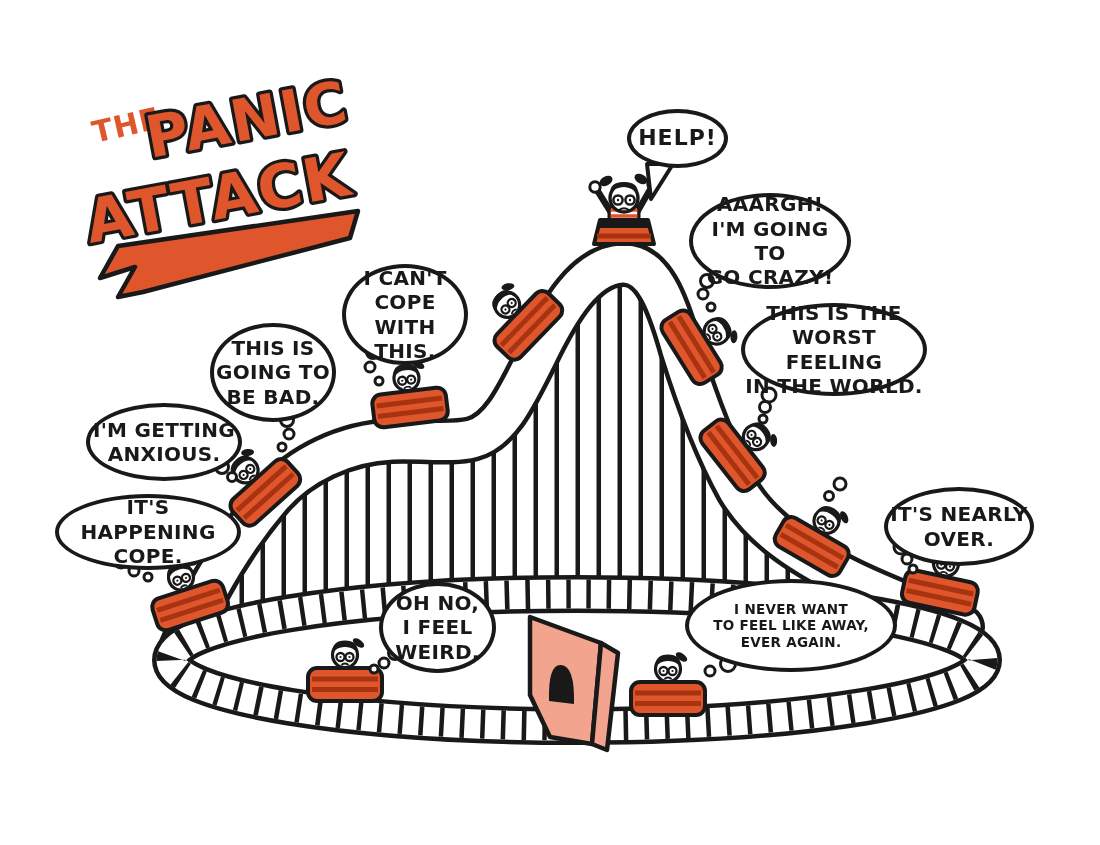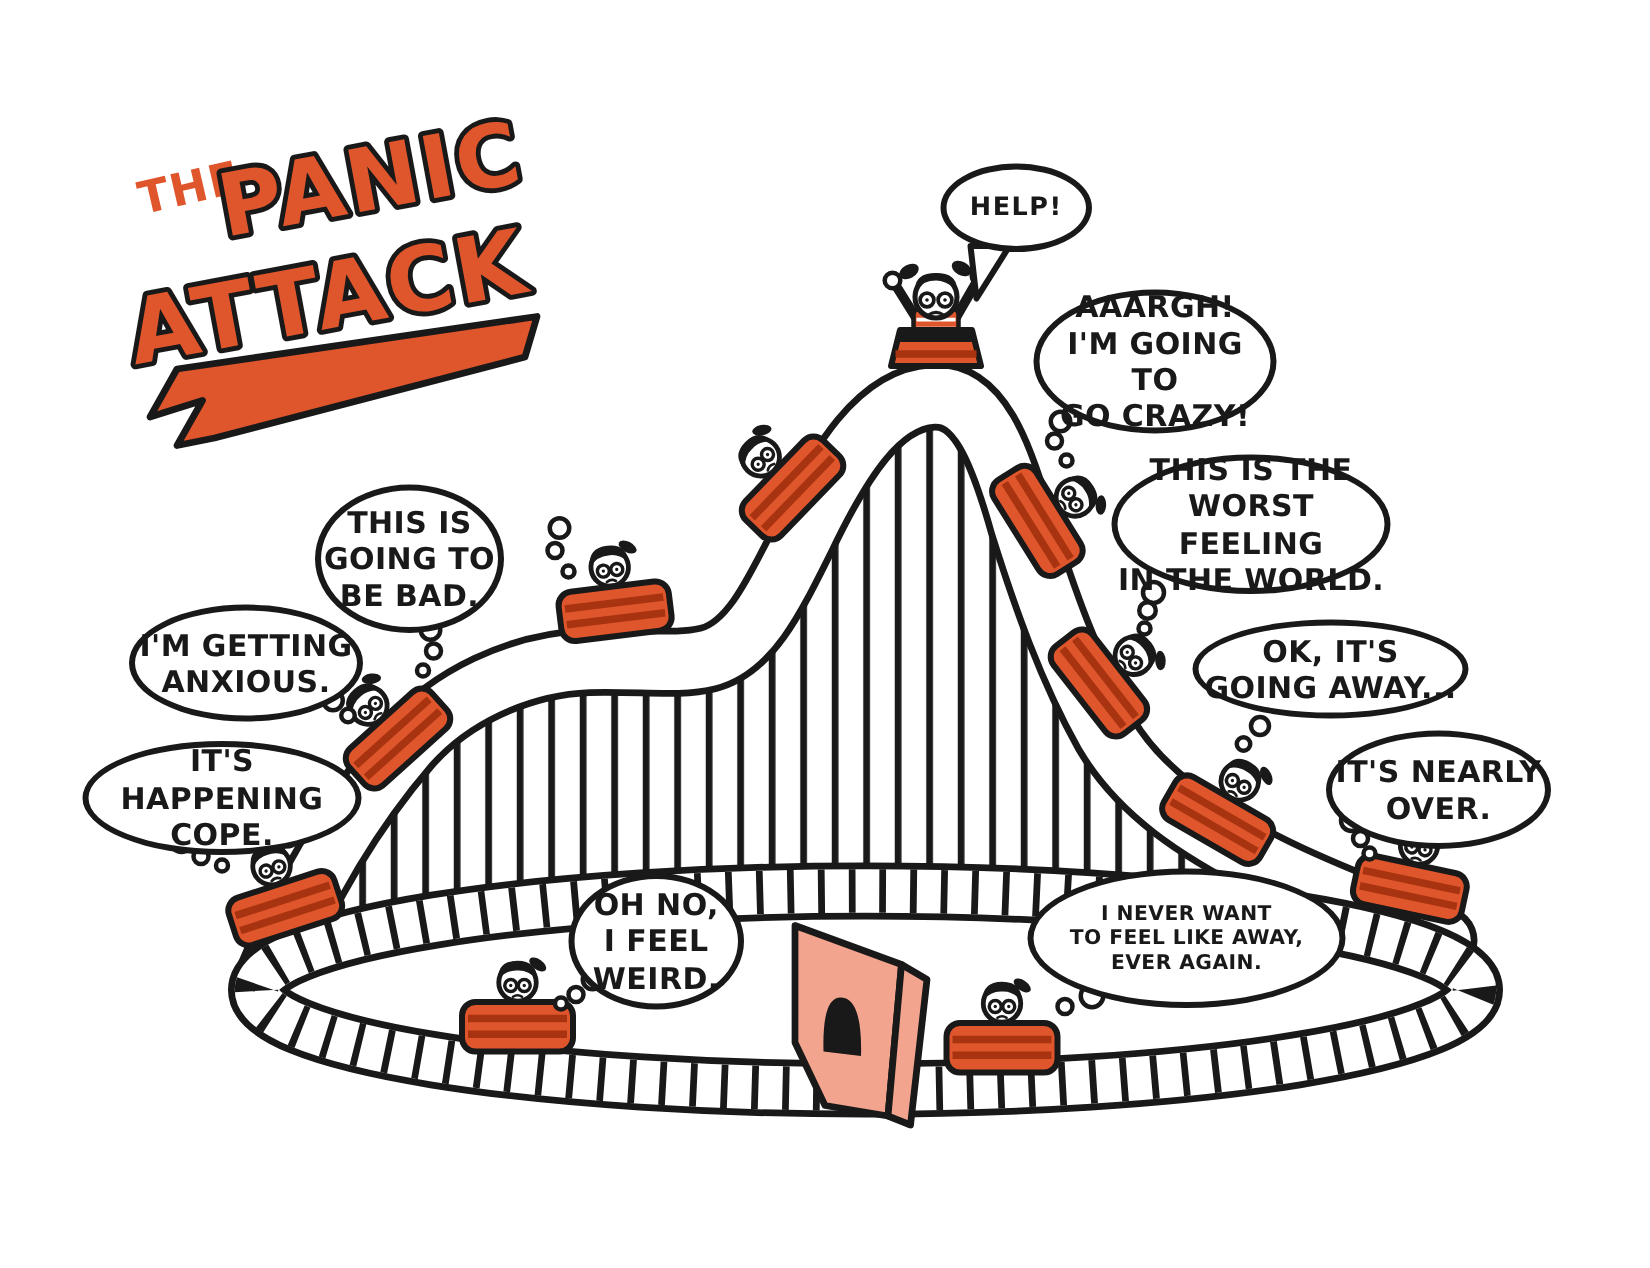--- a/index.html
+++ b/index.html
@@ -8,21 +8,21 @@
     overflow:hidden;font-family:"DejaVu Sans", sans-serif;color:#191919;
   }
   .stage svg.scene{position:absolute;left:0;top:0;}
   .bubble{
     position:absolute;box-sizing:border-box;background:#fff;
     border:4px solid #191919;border-radius:50%;
     display:flex;align-items:center;justify-content:center;text-align:center;
     font-weight:bold;font-size:20px;line-height:1.22;letter-spacing:.3px;
     white-space:pre-line;z-index:5;
   }
-  .bubble.speech{font-size:17px;letter-spacing:1px;}
+  .bubble.speech{font-size:22px;letter-spacing:1px;}
   .bubble.small{font-size:13.5px;}
   
   .b-happening{left:55px;top:494px;width:186px;height:76px;}
   .b-anxious{left:86px;top:403px;width:156px;height:78px;}
   .b-bad{left:210px;top:323px;width:126px;height:99px;}
   .b-cope{left:342px;top:264px;width:126px;height:101px;}
   .b-help{left:627px;top:109px;width:101px;height:59px;}
   .b-aaargh{left:689px;top:193px;width:162px;height:96px;}
   .b-worst{left:741px;top:303px;width:186px;height:93px;text-align:center;}
   .b-away{left:795px;top:413px;width:184px;height:66px;}
@@ -172,29 +172,30 @@
     </g>
   </svg>
 
   <div class="bubble b-happening">IT'S HAPPENING
 COPE.</div>
   <div class="bubble b-anxious">I'M GETTING
 ANXIOUS.</div>
   <div class="bubble b-bad">THIS IS
 GOING TO
 BE BAD.</div>
+  <div class="bubble b-cope">I CAN'T
+COPE WITH
+THIS.</div>
   <div class="bubble speech b-help">HELP!</div>
   <div class="bubble b-aaargh">AAARGH!
 I'M GOING TO
 GO CRAZY!</div>
   <div class="bubble b-worst">THIS IS THE
 WORST FEELING
 IN THE WORLD.</div>
-  <div class="bubble b-away">OK, IT'S
-GOING AWAY...</div>
   <div class="bubble b-ohno">OH NO,
 I FEEL
 WEIRD.</div>
   <div class="bubble b-nearly">IT'S NEARLY
 OVER.</div>
   <div class="bubble small b-never">I NEVER WANT
 TO FEEL LIKE AWAY,
 EVER AGAIN.</div>
 
 </div>

